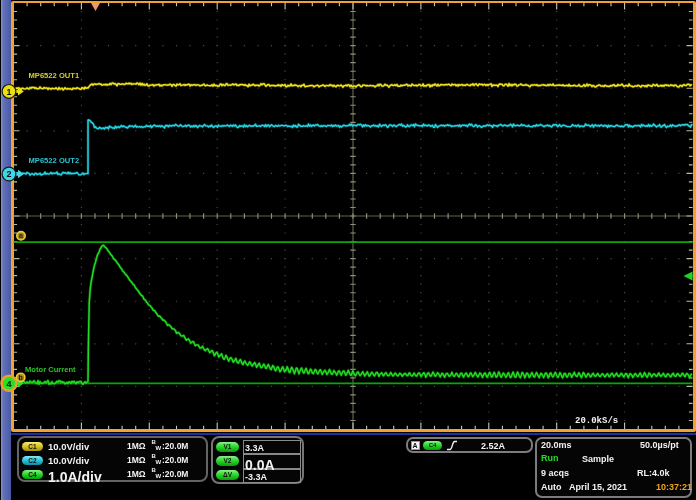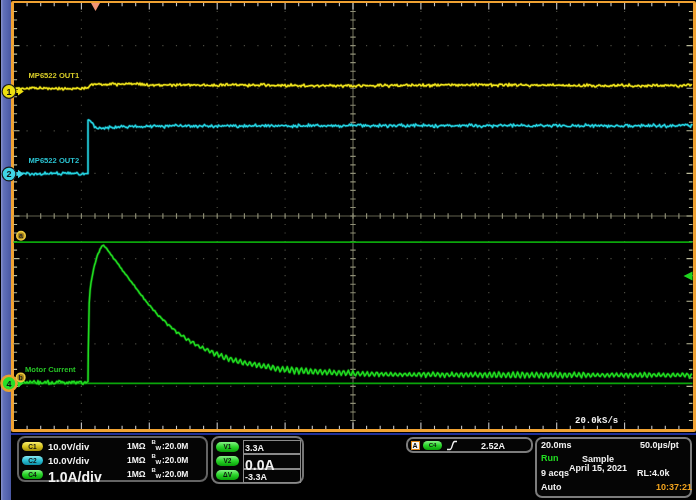--- a/index.html
+++ b/index.html
@@ -103,13 +103,13 @@
 
 <div class="box" style="left:535px;top:437px;width:157px;height:61px;border-color:#7c7c7c;border-radius:7px;"></div>
 <div class="txt" style="left:541px;top:441px;text-align:right;">20.0ms</div>
 <div class="txt" style="left:575px;top:417px;font-family:Liberation Mono, monospace;">20.0kS/s</div>
 <div class="txt" style="left:640px;top:441px;">50.0µs/pt</div>
 <div class="txt" style="left:541px;top:454px;color:#22dd22;">Run</div>
 <div class="txt" style="left:582px;top:455px;">Sample</div>
 <div class="txt" style="left:541px;top:469px;">9 acqs</div>
 <div class="txt" style="left:637px;top:469px;">RL:4.0k</div>
 <div class="txt" style="left:541px;top:483px;">Auto</div>
-<div class="txt" style="left:569px;top:464px;text-align:right;">April 15, 2021</div>
+<div class="txt" style="left:569px;top:483px;text-align:right;">April 15, 2021</div>
 <div class="txt" style="left:656px;top:483px;color:#f2a41e;">10:37:21</div>
 </body></html>

